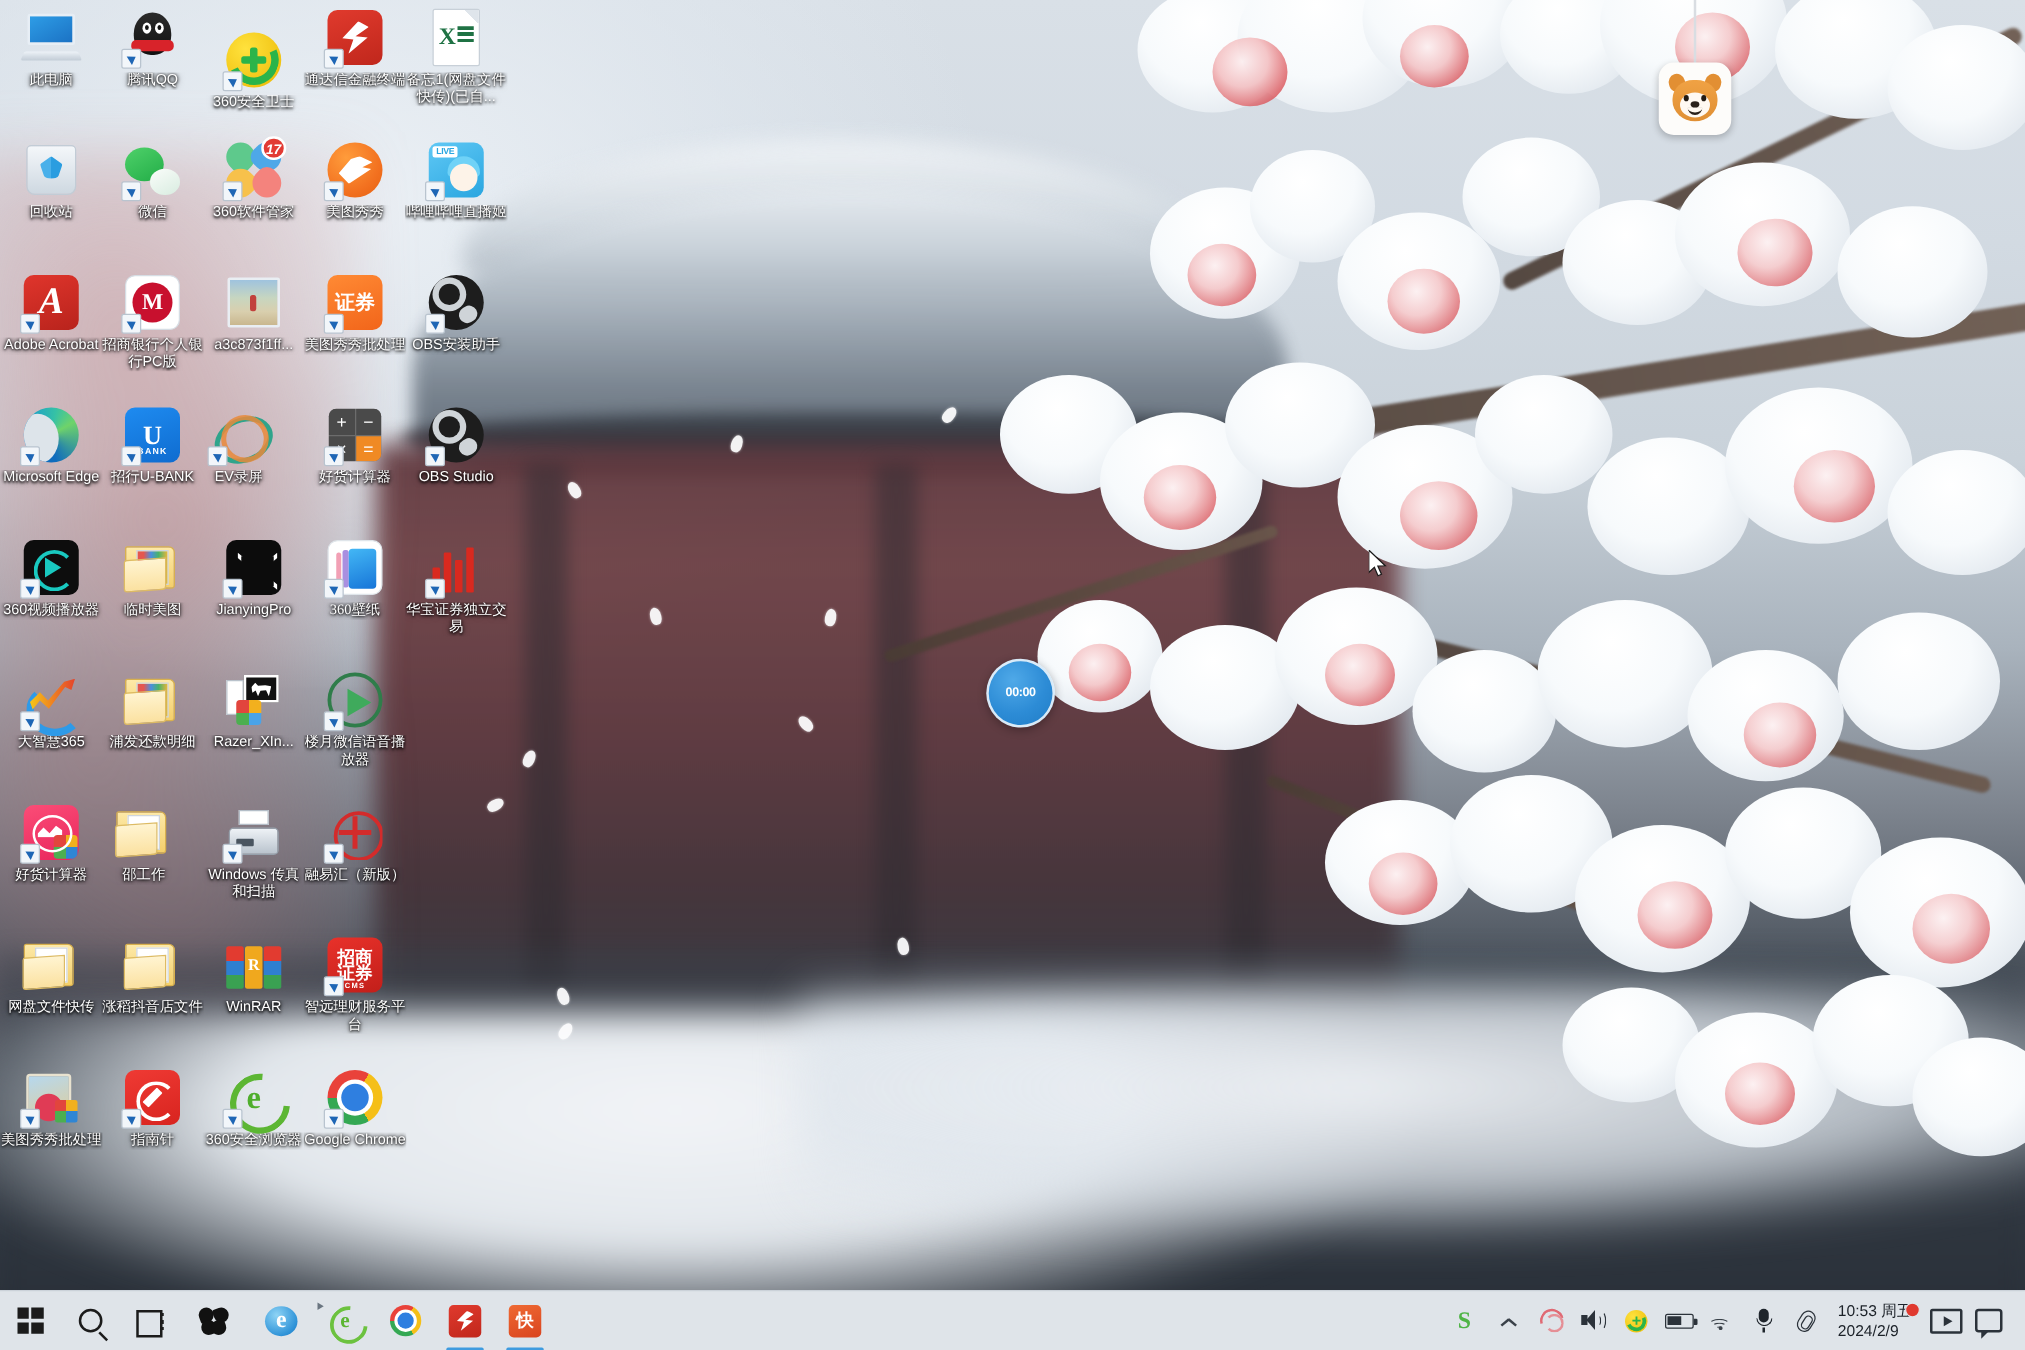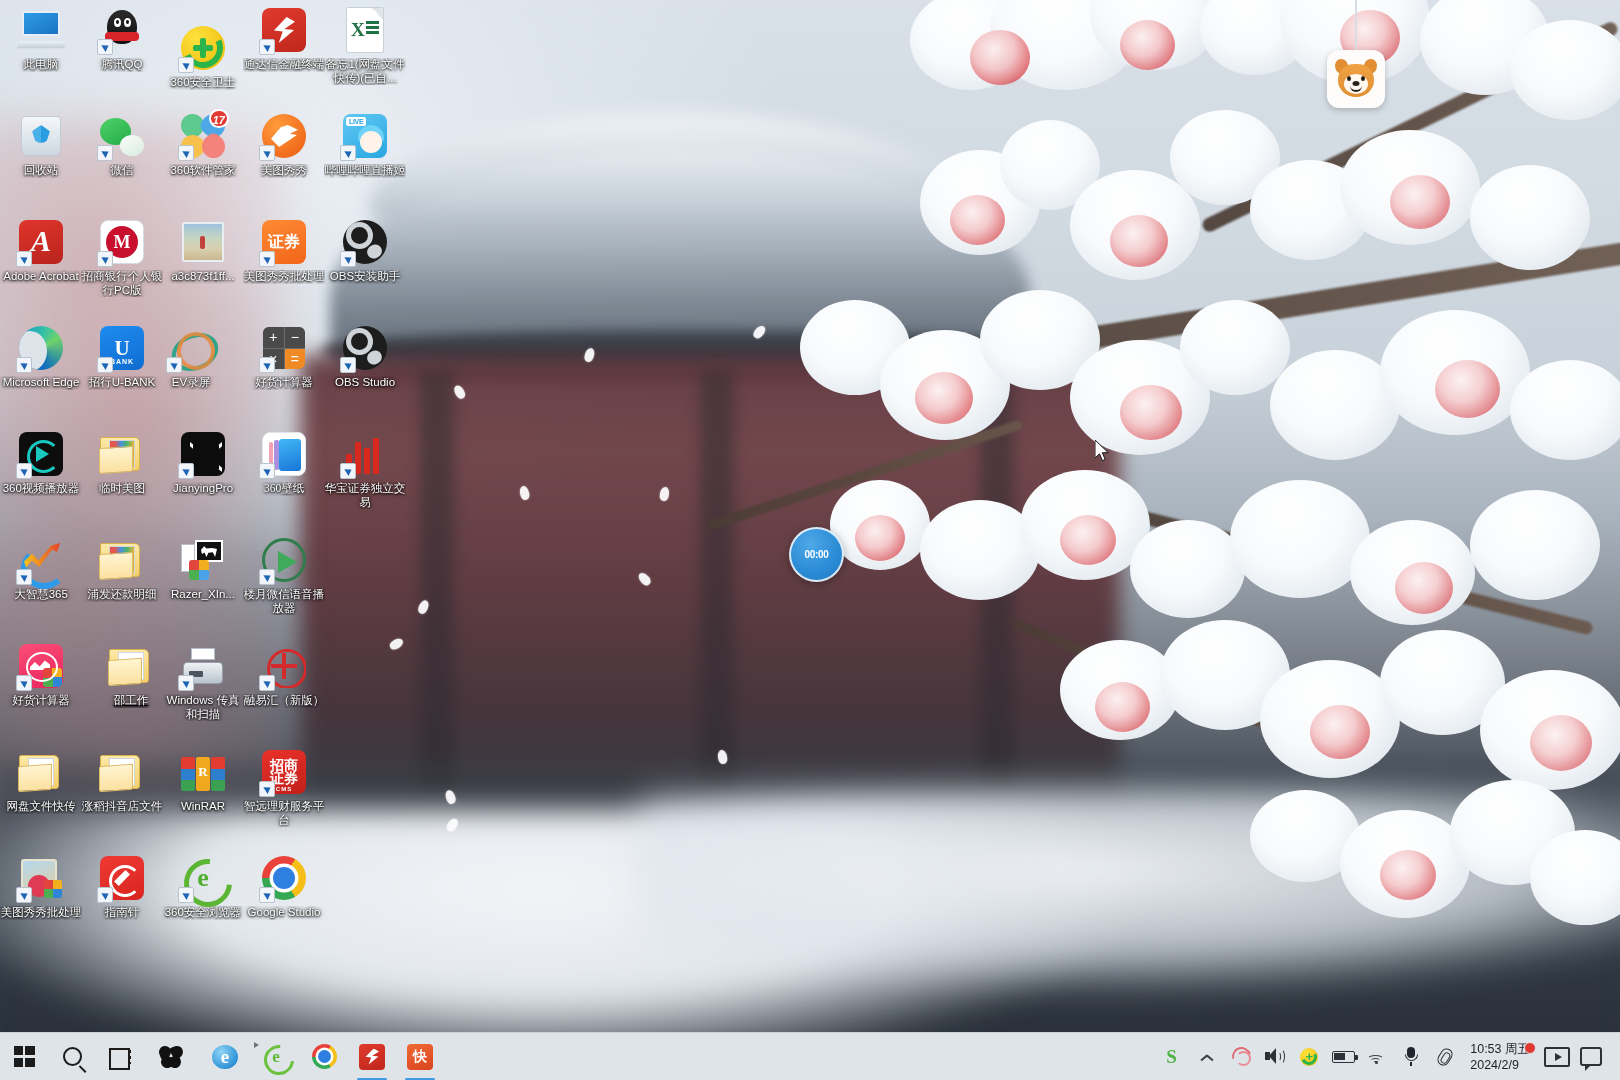--- a/index.html
+++ b/index.html
@@ -902,21 +902,21 @@
     <div class="desk-icon" style="left: 0px; top: 642px;">
       <div class="di-img">
         <div class="ic ic-sq ic-meitu">
           <span class="w"></span>
           <span class="win"></span>
         </div>
         <span class="shortcut"></span>
       </div>
       <div class="di-label">好货计算器</div>
     </div>
-    <div class="desk-icon" style="left: 90px; top: 642px; text-decoration: underline;">
+    <div class="desk-icon" style="left: 74px; top: 642px;">
       <div class="di-img">
         <div class="ic-folder">
           <div class="back"></div>
           <div class="pap"></div>
           <div class="front"></div>
         </div>
       </div>
       <div class="di-label">邵工作</div>
     </div>
     <div class="desk-icon" style="left: 162px; top: 642px;">
@@ -1007,21 +1007,21 @@
         </div>
         <span class="shortcut"></span>
       </div>
       <div class="di-label">360安全浏览器</div>
     </div>
     <div class="desk-icon" style="left: 243px; top: 854px;">
       <div class="di-img">
         <div class="ic-chrome"></div>
         <span class="shortcut"></span>
       </div>
-      <div class="di-label">Google Studio</div>
+      <div class="di-label">Google Chrome</div>
     </div>
   </div>
 
 <div id="timer">
   <span class="t">00:00</span>
 </div>
 
 <div id="shiba">
   <div class="cord"></div>
   <div class="card">

